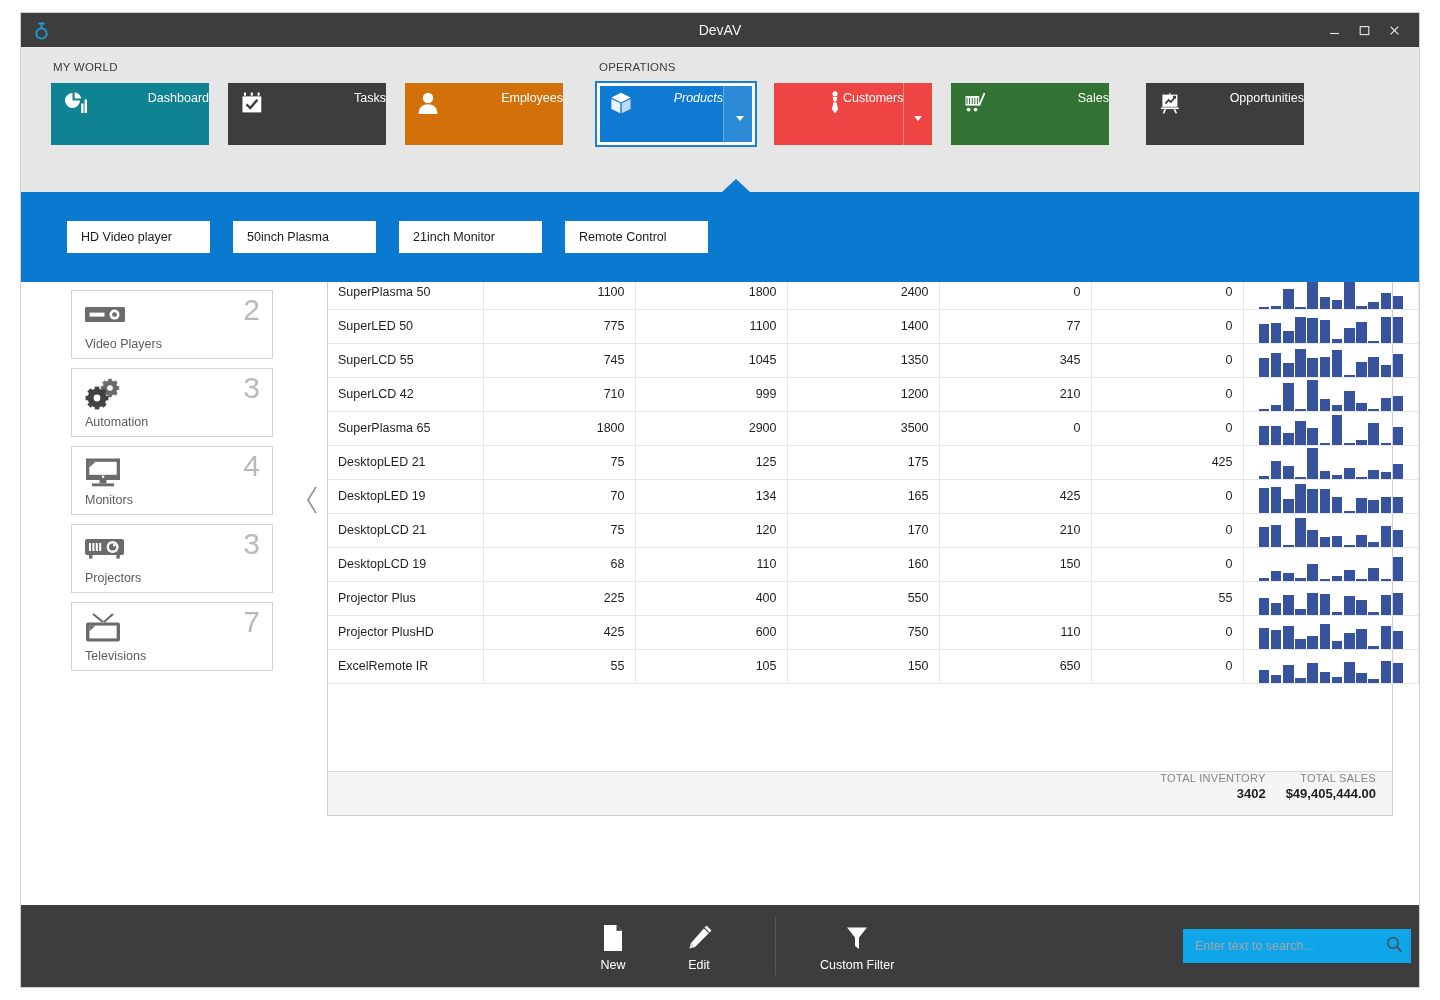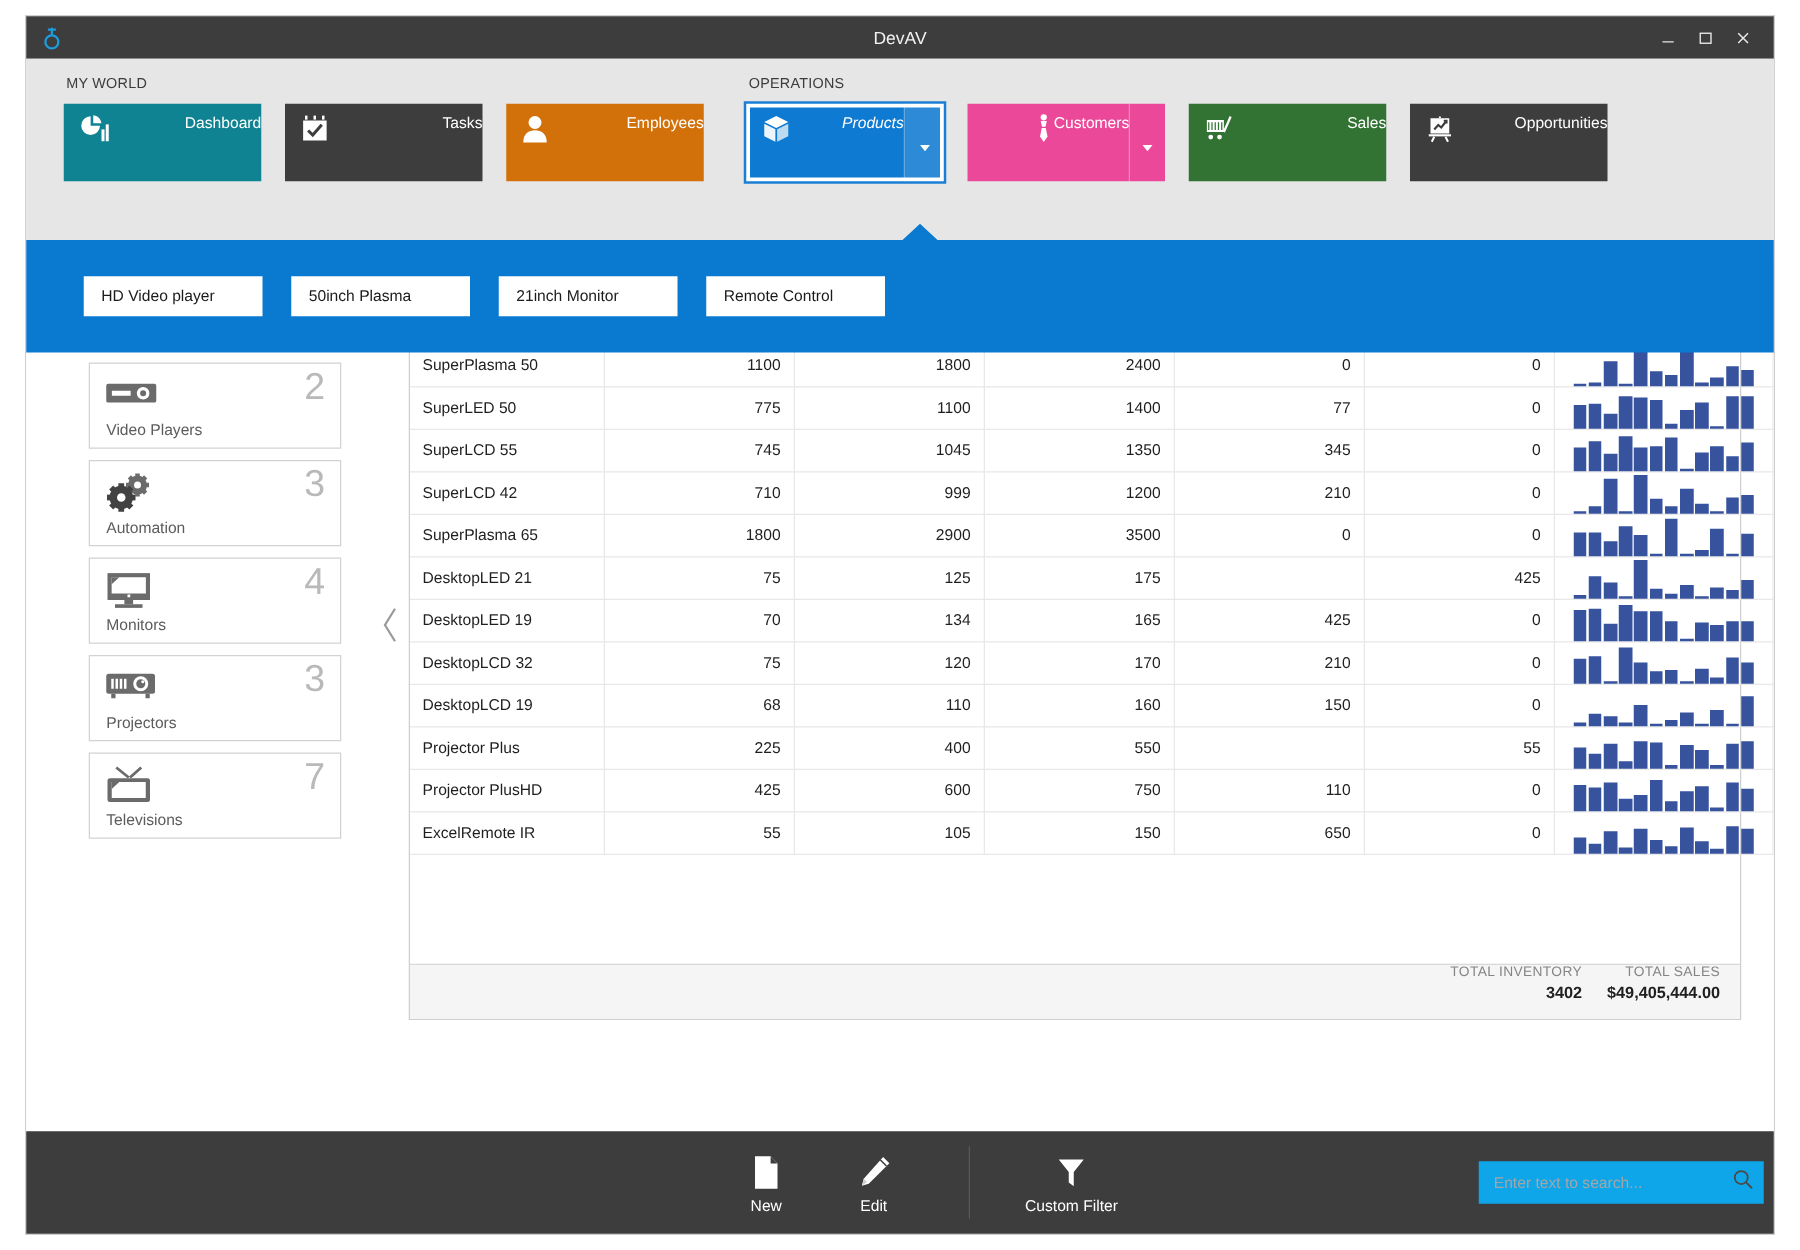--- a/index.html
+++ b/index.html
@@ -271,21 +271,21 @@
                   <path d="M12.7 12.3 L21.6 7.9 L21.6 17.9 L12.7 22.3 Z" fill="#ffffff" opacity=".72"></path>
                 </svg>
               </div>
               <div class="tile-lbl">Products</div>
             </div>
             <div class="tile-arrow">
                 <i></i>
               </div>
           </div>
 
-          <div class="tile split" id="t-cust" style="background: #ec4899; padding-left: 41px;">
+          <div class="tile split" id="t-cust" style="background: #ef4444; padding-left: 41px;">
             <div class="tile-body">
               <div class="tile-ico">
                 <svg width="16" height="24" viewBox="0 0 16 24">
                   <circle cx="8" cy="2.8" r="2.5" fill="#ffffff"></circle>
                   <path d="M5.6 5.8 L10.4 5.8 L9.4 10.4 L6.6 10.4 Z" fill="#ffffff"></path>
                   <path d="M6.4 11.4 L9.6 11.4 L11 18.2 L8 22.6 L5 18.2 Z" fill="#ffffff"></path>
                 </svg>
               </div>
               <div class="tile-lbl">Customers</div>
             </div>
@@ -302,21 +302,21 @@
                   <path d="M4 6.8 L4 13 M6.6 6.8 L6.6 13 M9.2 6.8 L9.2 13 M11.8 6.8 L11.8 13 M14.4 6.8 L14.4 13" stroke="#327334" stroke-width="1"></path>
                   <path d="M16.1 14.6 L21.5 2.2" stroke="#ffffff" stroke-width="1.8" fill="none"></path>
                   <circle cx="5.6" cy="18.6" r="1.9" fill="#ffffff"></circle>
                   <circle cx="12.6" cy="18.6" r="1.9" fill="#ffffff"></circle>
                 </svg>
               </div>
               <div class="tile-lbl">Sales</div>
             </div>
           </div>
 
-          <div class="tile" id="t-opp" style="background: rgb(61, 61, 61);">
+          <div class="tile" id="t-opp" style="background: rgb(61, 61, 61); margin-left: 18px;">
             <div class="tile-body">
               <div class="tile-ico">
                 <svg width="24" height="24" viewBox="0 0 24 24">
                   <rect x="4.4" y="3.6" width="15" height="12.2" fill="#ffffff"></rect>
                   <path d="M7.4 12.6 L10.6 9 L13 11 L16.6 6.4" stroke="#3d3d3d" stroke-width="1.7" fill="none"></path>
                   <path d="M15 5.6 L17.2 5.6 L17.2 7.8" stroke="#3d3d3d" stroke-width="1.7" fill="none"></path>
                   <rect x="3" y="16.4" width="17.8" height="1.7" fill="#ffffff"></rect>
                   <path d="M7.4 18.4 L5.4 22.4 M16.4 18.4 L18.4 22.4 M11.9 2.2 L11.9 3.4" stroke="#ffffff" stroke-width="1.6"></path>
                 </svg>
               </div>
@@ -675,21 +675,21 @@
                     <i style="height: 16px; background: rgb(55, 83, 158);"></i>
                     <i style="height: 2px; background: rgb(55, 83, 158);"></i>
                     <i style="height: 15px; background: rgb(55, 83, 158);"></i>
                     <i style="height: 13px; background: rgb(55, 83, 158);"></i>
                     <i style="height: 16px; background: rgb(55, 83, 158);"></i>
                     <i style="height: 16px; background: rgb(55, 83, 158);"></i>
                   </div>
                 </td>
               </tr>
               <tr class="">
-                <td class="c-name">DesktopLCD 32</td>
+                <td class="c-name">DesktopLCD 21</td>
                 <td class="c-num">75</td>
                 <td class="c-num">120</td>
                 <td class="c-num">170</td>
                 <td class="c-num">210</td>
                 <td class="c-num">0</td>
                 <td class="c-spark">
                   <div class="spark">
                     <i style="height: 20px; background: rgb(55, 83, 158);"></i>
                     <i style="height: 22px; background: rgb(55, 83, 158);"></i>
                     <i style="height: 2px; background: rgb(55, 83, 158);"></i>

